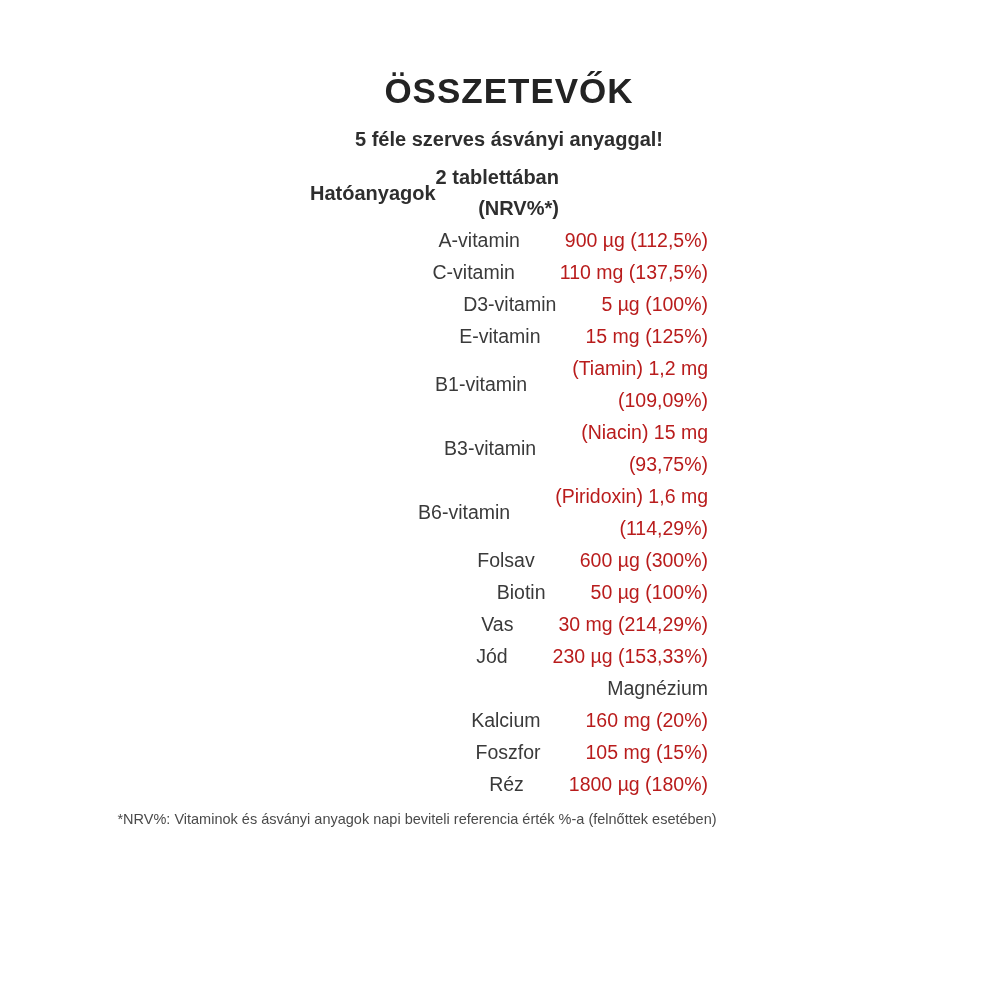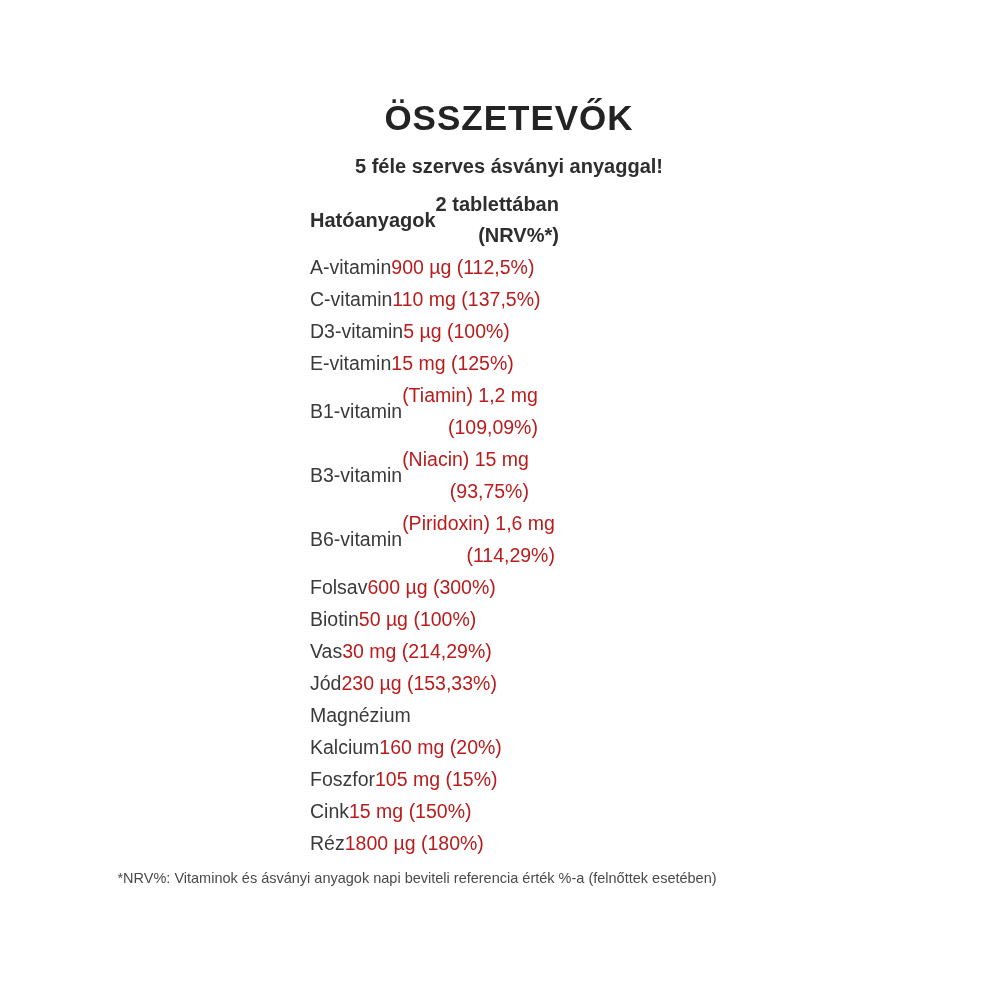--- a/index.html
+++ b/index.html
@@ -6,21 +6,21 @@
   html, body { background: #ffffff; }
   .page {
     position: relative;
     width: 1000px;
     height: 1000px;
     background: #ffffff;
     font-family: "Liberation Sans", sans-serif;
     color: #3a3a3a;
     overflow: hidden;
   }
-  .content { padding-top: 99px; }
+  .content { padding-top: 72px; }
   .title {
     text-align: center;
     font-size: 35px;
     line-height: 38px;
     font-weight: 700;
     letter-spacing: 1px;
     color: #232323;
     width: 398px;
     margin-left: 310px;
   }
@@ -53,22 +53,23 @@
   .thead-right {
     font-size: 20px;
     font-weight: 700;
     color: #2e2e2e;
     line-height: 31px;
     text-align: right;
     white-space: pre-line;
   }
   .trow {
     display: flex;
-    justify-content: flex-start;
+    justify-content: flex-end;
     align-items: center;
+    gap: 45px;
   }
   .tlabel {
     font-size: 19.5px;
     line-height: 32px;
     color: #3a3a3a;
     white-space: nowrap;
   }
   .tvalue {
     font-size: 19.5px;
     line-height: 32px;
@@ -156,24 +157,20 @@
       </div>
       <div class="trow">
         <div class="tlabel">Kalcium</div>
         <div class="tvalue">160 mg (20%)</div>
       </div>
       <div class="trow">
         <div class="tlabel">Foszfor</div>
         <div class="tvalue">105 mg (15%)</div>
       </div>
       <div class="trow">
-        <div class="tlabel">Cink</div>
-        <div class="tvalue">15 mg (150%)</div>
-      </div>
-      <div class="trow">
         <div class="tlabel">Réz</div>
         <div class="tvalue">1800 µg (180%)</div>
       </div>
 
     </div>
 
     <div class="footnote">*NRV%: Vitaminok és ásványi anyagok napi beviteli referencia érték %-a (felnőttek esetében)</div>
 
   </div>
 </div>

